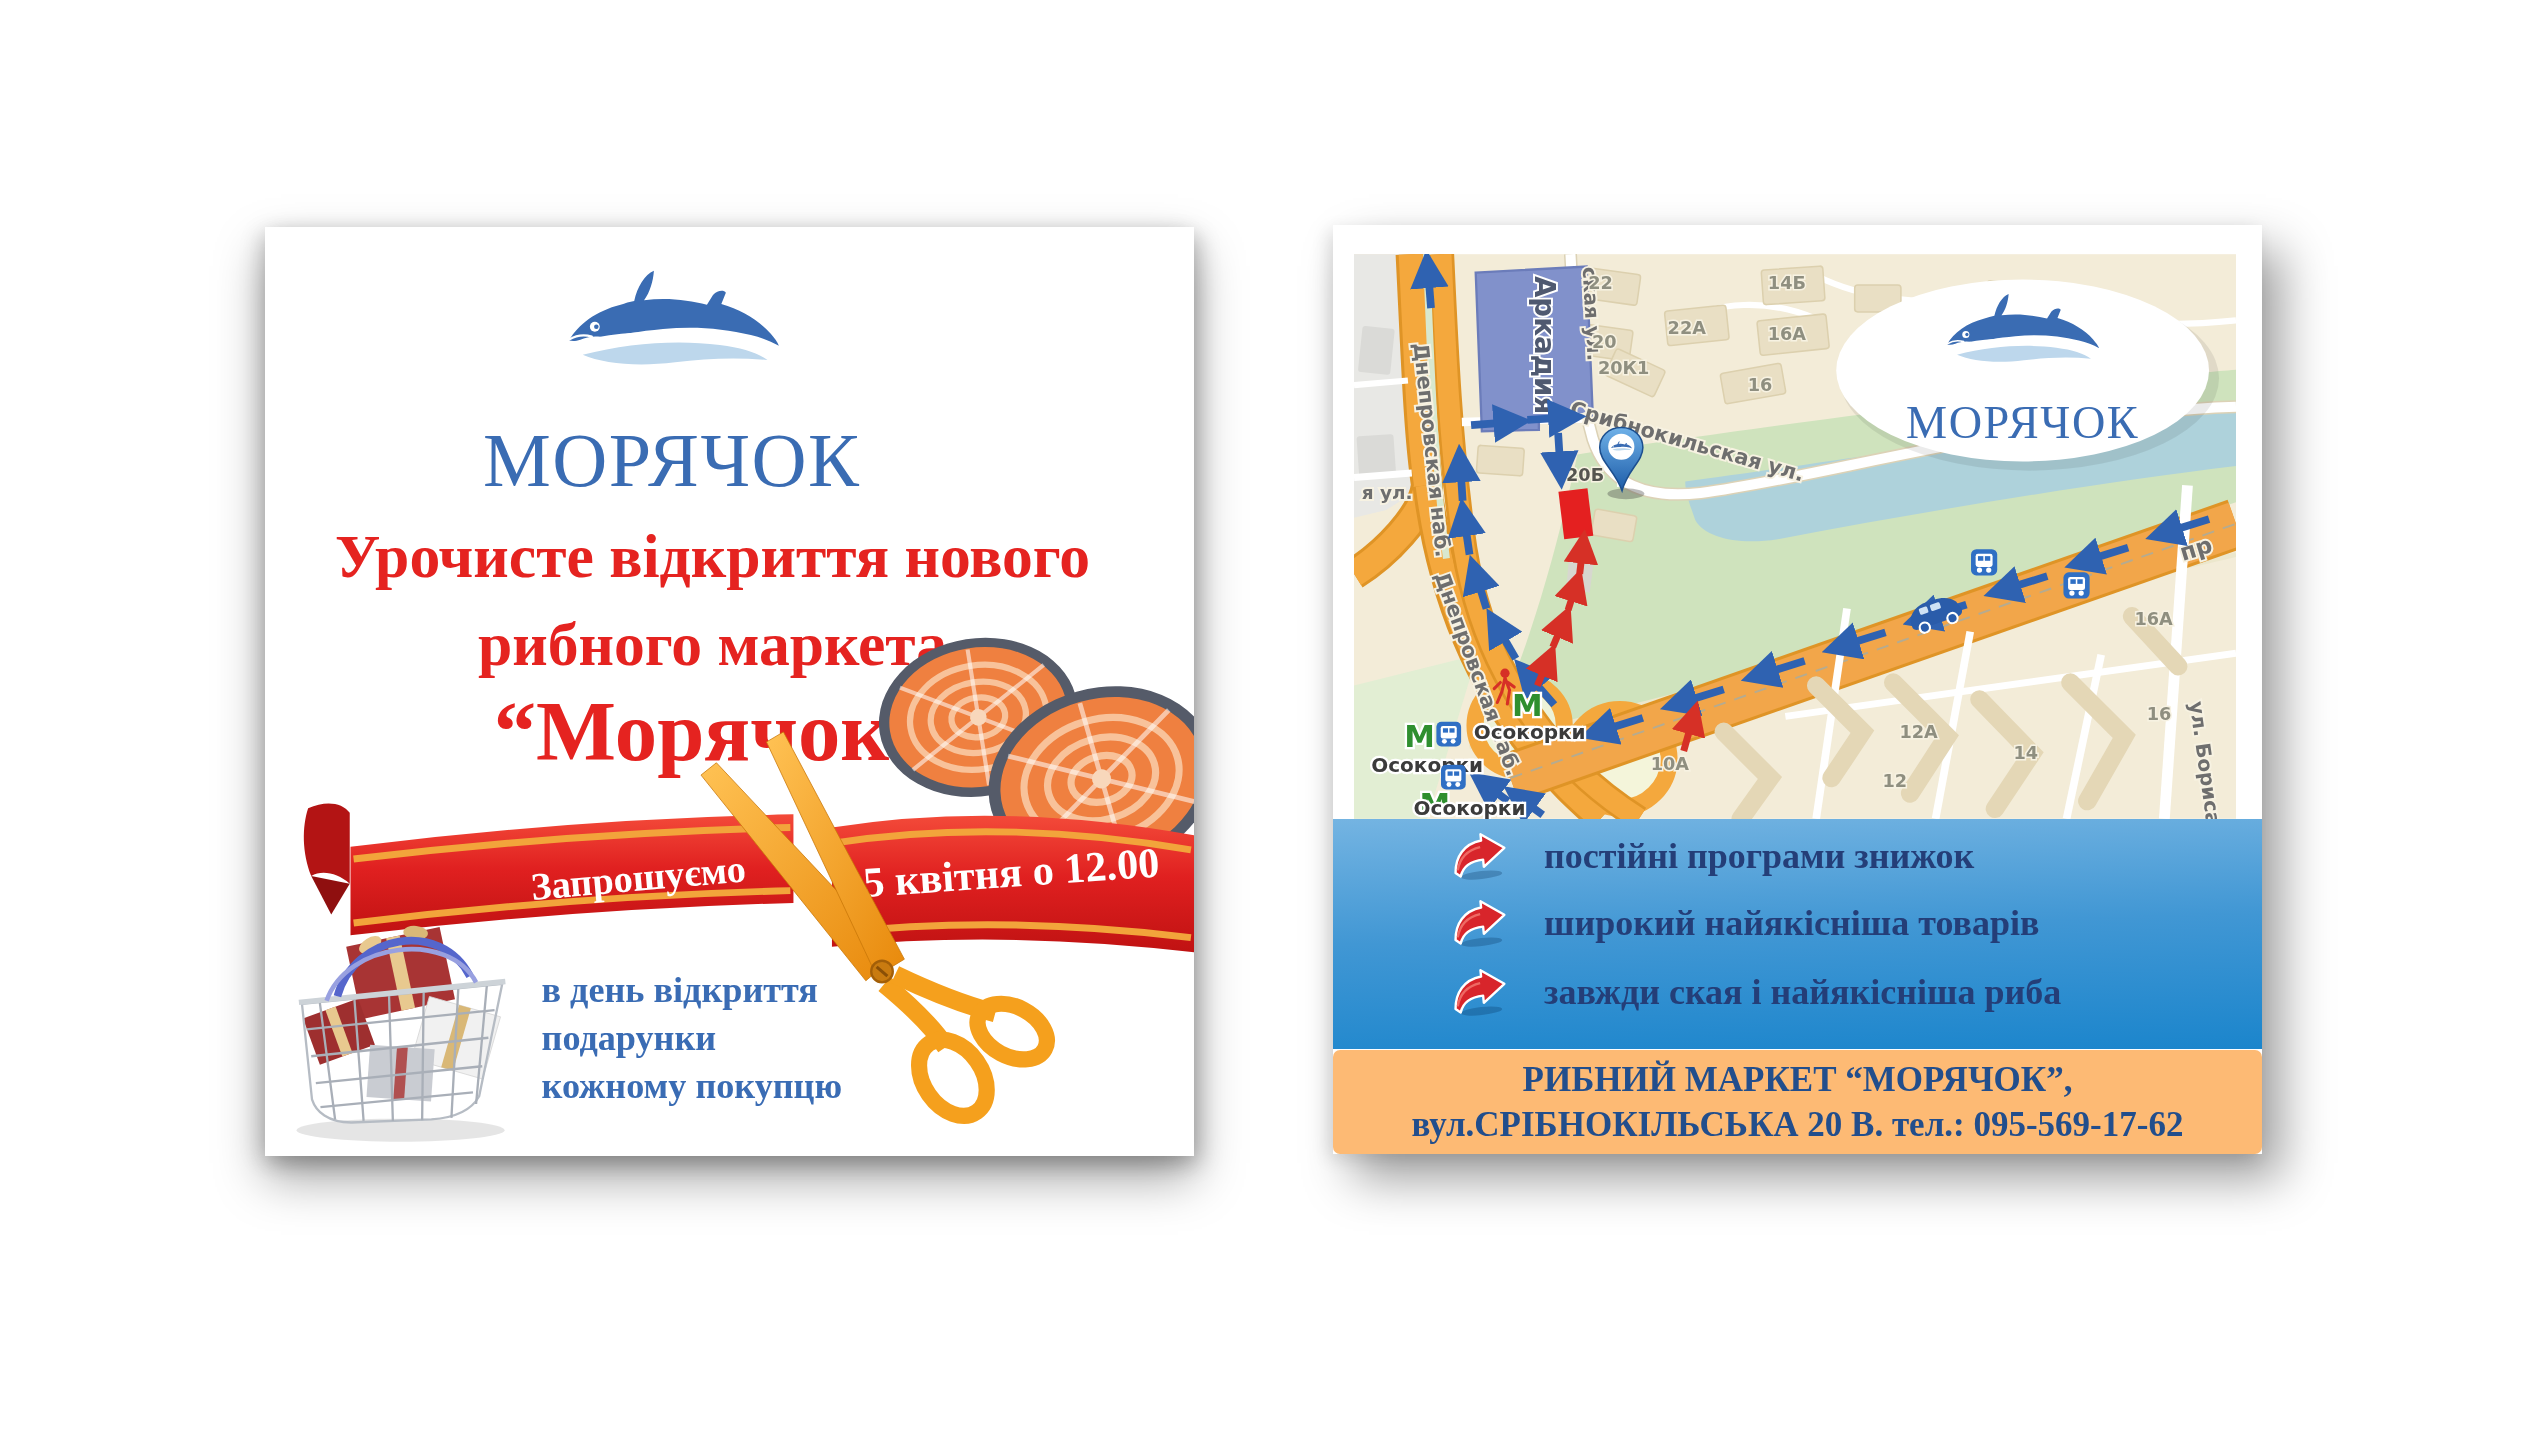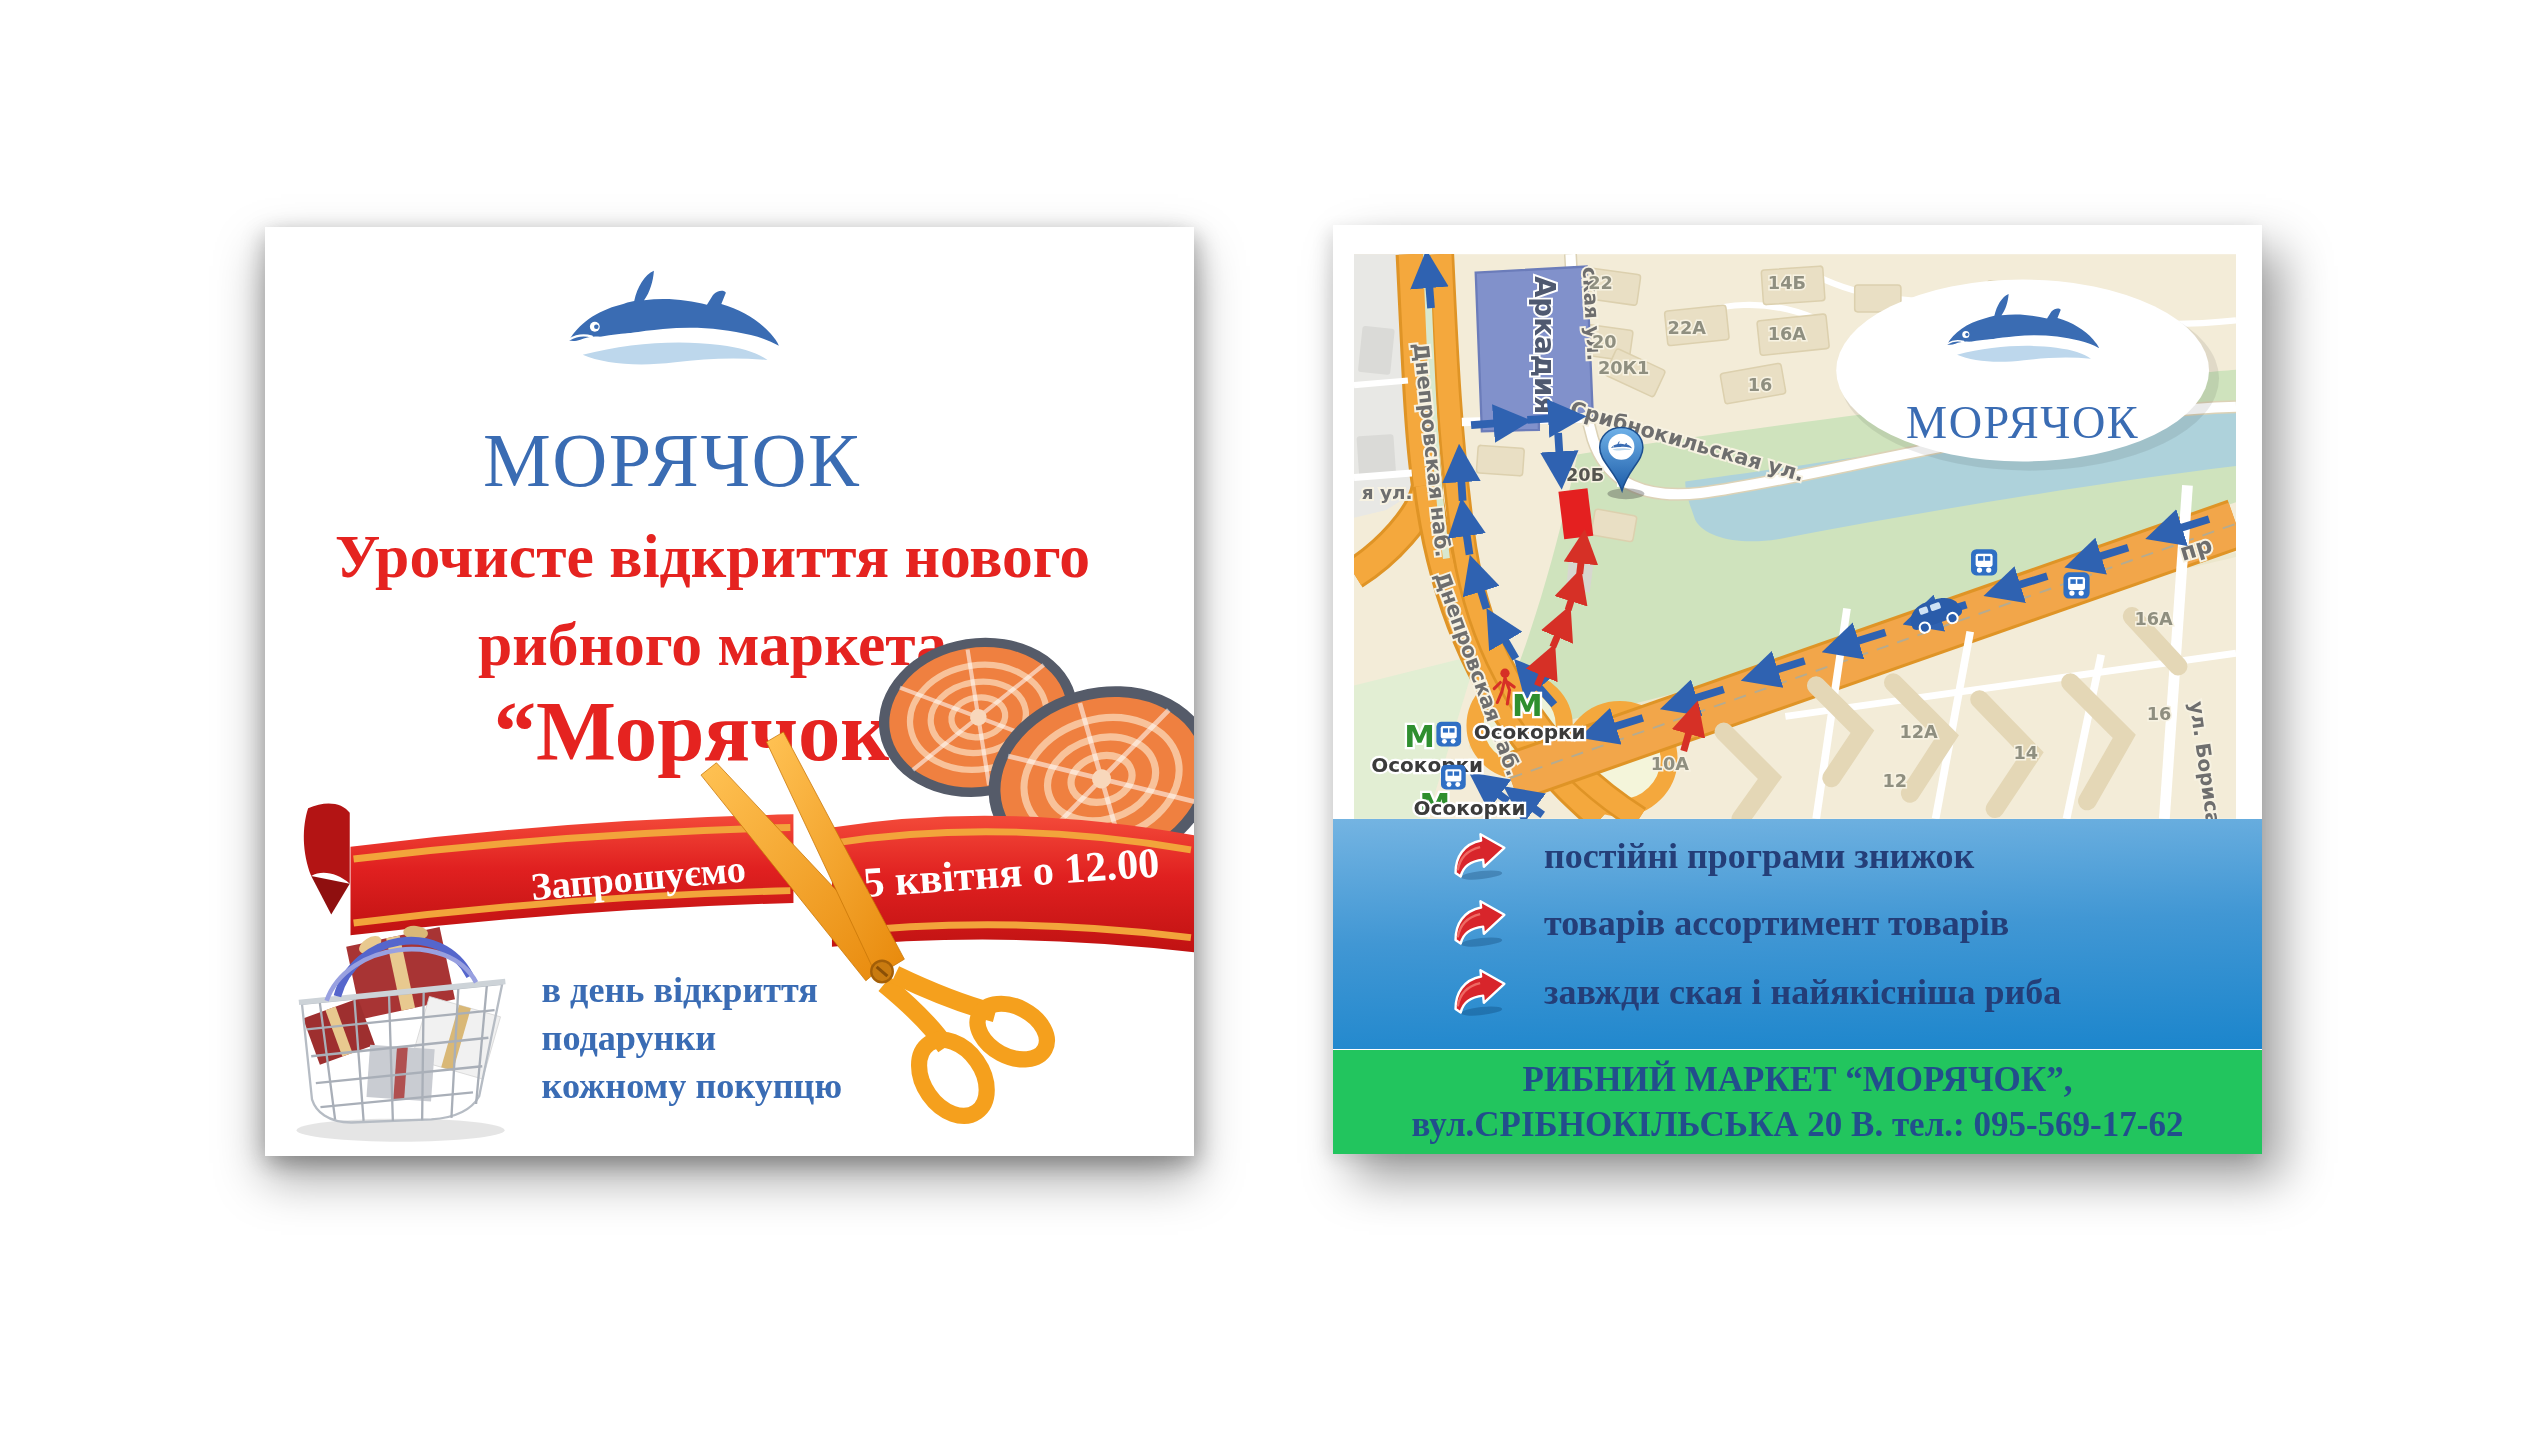--- a/index.html
+++ b/index.html
@@ -24,22 +24,22 @@
         paint-order:stroke;stroke:#fff;stroke-width:6px;}
   .metro-lbl{font-family:"DejaVu Sans",sans-serif;font-weight:bold;fill:#3b3b3b;font-size:26px;
         paint-order:stroke;stroke:#fff;stroke-width:6px;}
   #map-box{position:absolute;left:21px;top:29px;width:882px;height:565px;}
   #benefit-panel{position:absolute;left:0;top:594px;width:929px;height:230px;
       background:linear-gradient(178deg,#74b4e2 0%,#4197d4 48%,#1b85cc 100%);}
   .benefit-row{position:absolute;left:108px;display:flex;align-items:center;height:49px;}
   .benefit-row svg{width:77px;height:48px;flex:0 0 auto;transform:rotate(-6deg);}
   .benefit-text{font-family:"Liberation Serif",serif;font-weight:bold;font-size:36px;
       color:#243e78;margin-left:26px;white-space:nowrap;}
-  #contact-strip{position:absolute;left:0;top:825px;width:929px;height:104px;background:#22c55e;
-      display:flex;flex-direction:column;justify-content:center;align-items:center;}
+  #contact-strip{position:absolute;left:0;top:825px;width:929px;height:104px;background:#fdba74;
+      display:flex;flex-direction:column;justify-content:center;align-items:center;border-radius:7px;}
   .contact-line{font-family:"Liberation Serif",serif;font-weight:bold;color:#224e8c;
       font-size:35px;line-height:45px;white-space:nowrap;}
 </style>
 </head>
 <body>
 
 <svg width="0" height="0" style="position:absolute" aria-hidden="true">
 <defs>
   <linearGradient id="ribGrad" x1="0" y1="0" x2="0" y2="1">
     <stop offset="0" stop-color="#f34a39"></stop>
@@ -375,21 +375,21 @@
     <div class="benefit-row" style="top:12.3px">
       <svg viewBox="0 0 76 60">
           <use href="#redarrow"></use>
         </svg>
       <span class="benefit-text">постійні програми знижок</span>
     </div>
     <div class="benefit-row" style="top:79px">
       <svg viewBox="0 0 76 60">
           <use href="#redarrow"></use>
         </svg>
-      <span class="benefit-text">товарів ассортимент товарів</span>
+      <span class="benefit-text">широкий найякісніша товарів</span>
     </div>
     <div class="benefit-row" style="top:148px">
       <svg viewBox="0 0 76 60">
           <use href="#redarrow"></use>
         </svg>
       <span class="benefit-text">завжди ская і найякісніша риба</span>
     </div>
   </div>
 
   <div id="contact-strip">

